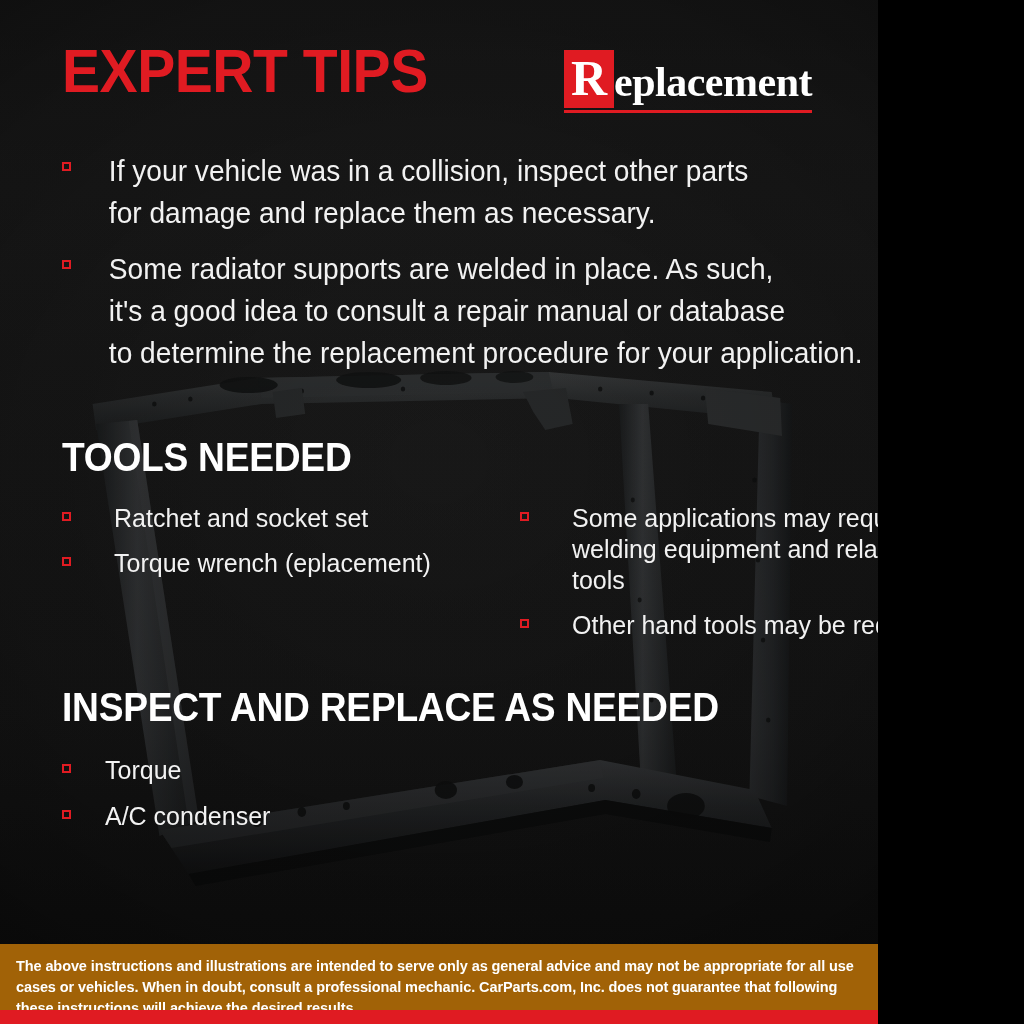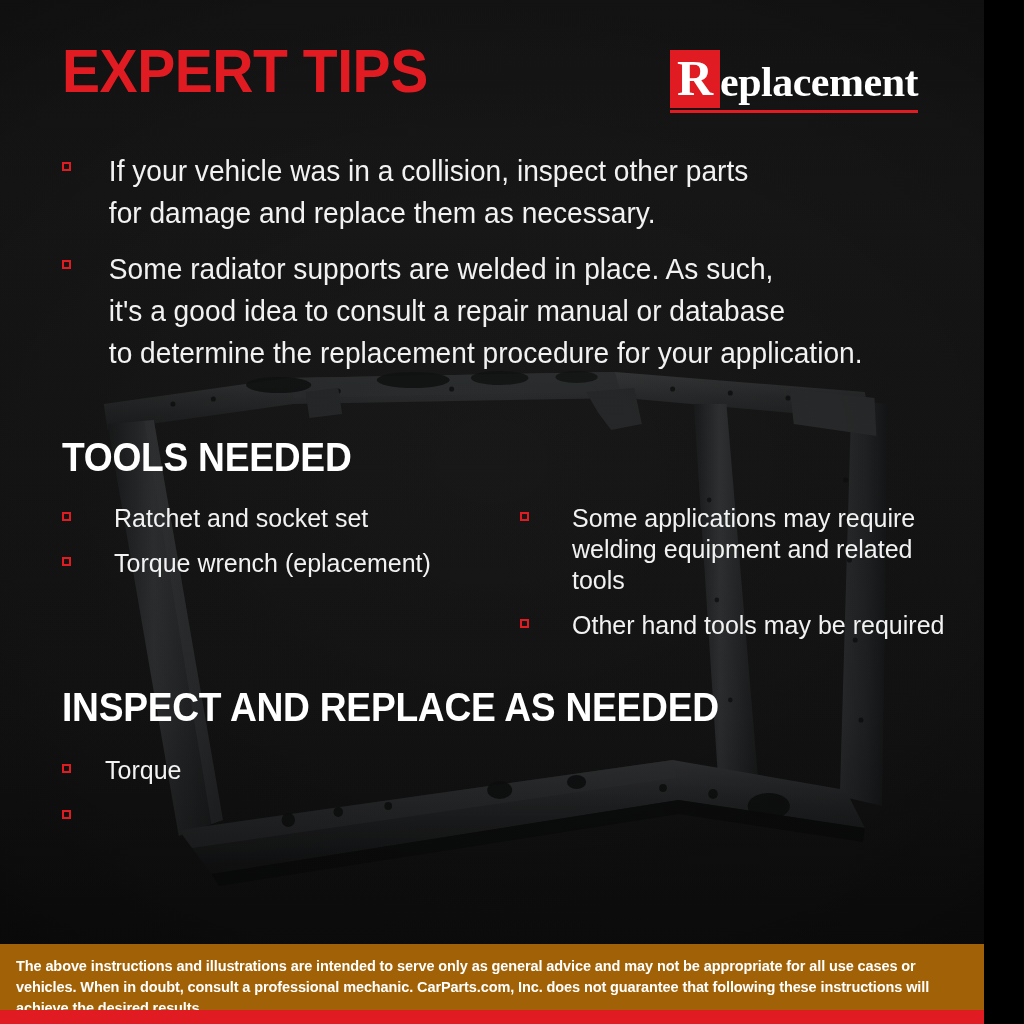--- a/index.html
+++ b/index.html
@@ -2,21 +2,21 @@
 <html><head>
 <meta charset="utf-8">
 <style>
   html, body {
     margin: 0;
     padding: 0;
     background: #000;
   }
   #page {
     position: relative;
-    width: 984px;
+    width: 878px;
     height: 1024px;
     overflow: hidden;
     background: #1b1b1b;
     font-family: "Liberation Sans", sans-serif;
     color: #ffffff;
   }
 
   
   .bg-photo {
     position: absolute;
@@ -372,20 +372,21 @@
 
     <div class="section-heading" id="heading-inspect">INSPECT AND REPLACE AS NEEDED</div>
 
     <div class="inspect-list">
       <div class="bullet-row">
         <span class="bullet-sq"></span>
         <span class="bullet-text">Torque</span>
       </div>
       <div class="bullet-row">
         <span class="bullet-sq"></span>
+        <span class="bullet-text">A/C condenser</span>
       </div>
     </div>
 
   </div>
 
   <div class="footer">
     <div class="footer-text">The above instructions and illustrations are intended to serve only as general advice and may not be appropriate for all use cases or vehicles. When in doubt, consult a professional mechanic. CarParts.com, Inc. does not guarantee that following these instructions will achieve the desired results.</div>
   </div>
   <div class="footer-bar"></div>
 

